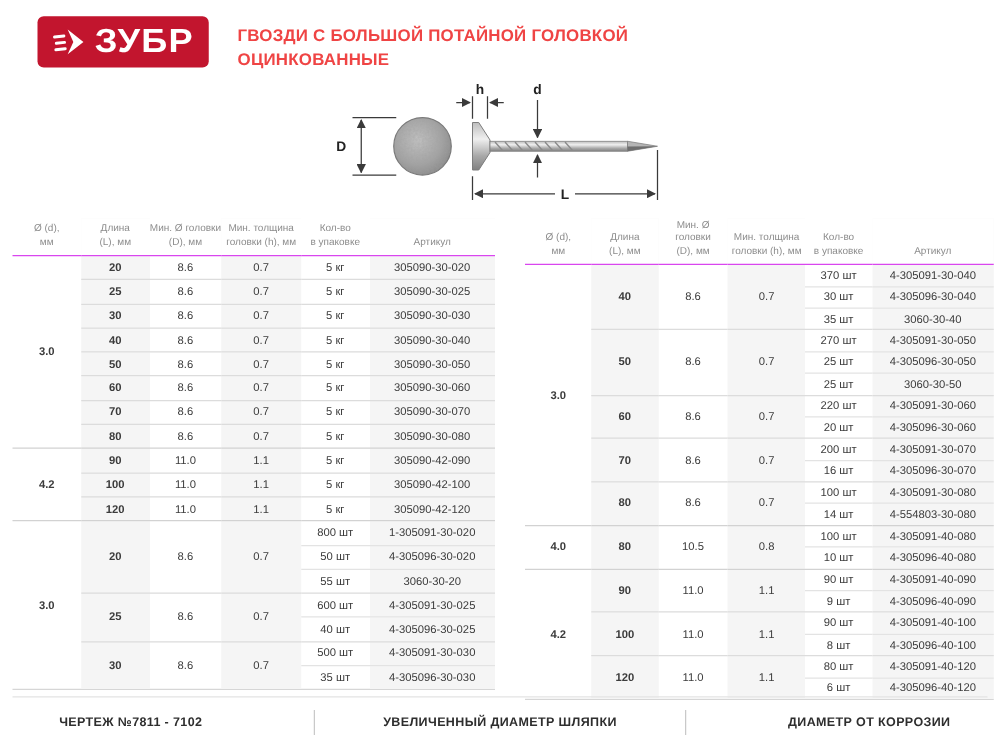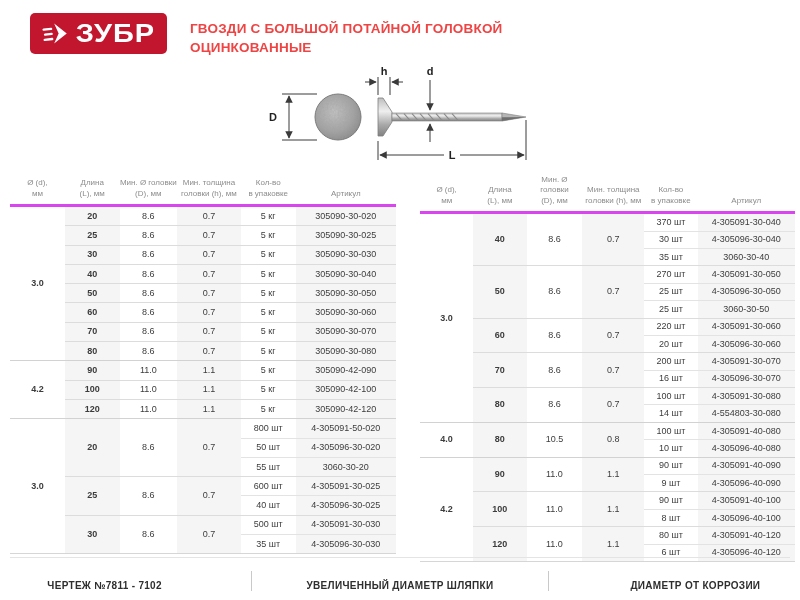--- a/index.html
+++ b/index.html
@@ -29,37 +29,37 @@
   .diagram{position:absolute;left:250px;top:65px;width:300px;height:110px;}
   
   .tblwrap{position:absolute;top:175px;border-bottom:1px solid #d6d6d6;}
   .tblwrap.left{left:10px;width:386px;}
   .tblwrap.right{left:420px;width:375px;}
   table.spec{border-collapse:collapse;table-layout:fixed;width:100%;}
   table.spec col.shade{background:#f5f5f5;}
   table.spec th{
     font-size:8px;font-weight:400;color:#8c8c8c;text-align:center;
     vertical-align:bottom;line-height:1.3;height:24px;padding:0 0 5px 0;
-    border-bottom:3px solid #d946ef;background:#fff;
+    border-bottom:1px solid #d946ef;background:#fff;
   }
   table.spec td{
     font-size:9px;color:#3c3c3c;text-align:center;vertical-align:middle;
     padding:0;line-height:1;
   }
   table.t0 td{height:18.3px;}
   table.t1 td{height:16.4px;}
   td.dia,td.len{font-weight:700;font-size:10px;color:#121212;}
   td.qty{text-align:right;padding-right:13px;font-size:8.5px;}
   td.art{text-align:right;padding-right:7px;}
   tr.gs > td{border-top:1px solid #d2d2d2;}
   tr.rs > td{border-top:1px solid #dcdcdc;}
   tr.ps > td{border-top:1px solid #e3e3e3;}
   
   .footer-rule{position:absolute;left:10px;right:10px;top:557px;border-top:1px solid #e4e4e4;}
-  .footer{position:absolute;left:0;top:565px;width:800px;height:26px;display:flex;align-items:flex-end;gap:42px;}
+  .footer{position:absolute;left:0;top:565px;width:800px;height:26px;display:flex;align-items:center;gap:42px;}
   .fitem{
     text-align:center;font-size:10px;font-weight:700;color:#2e2e2e;letter-spacing:.3px;
   }
   .fitem.a{width:265px;} .fitem.b{width:268px;} .fitem.c{width:265px;}
   .fdiv{width:1px;height:20px;background:#c9c9c9;flex:0 0 auto;}
 </style>
 </head>
 <body>
 
 <div class="logo">
@@ -254,21 +254,21 @@
           <td class="hh">1.1</td>
           <td class="qty">5 кг</td>
           <td class="art">305090-42-120</td>
         </tr>
         <tr class="gs">
           <td class="dia" rowspan="7">3.0</td>
           <td class="len" rowspan="3">20</td>
           <td class="hd" rowspan="3">8.6</td>
           <td class="hh" rowspan="3">0.7</td>
           <td class="qty">800 шт</td>
-          <td class="art">4-305091-50-020</td>
+          <td class="art">1-305091-30-020</td>
         </tr>
         <tr class="ps">
           <td class="qty">50 шт</td>
           <td class="art">4-305096-30-020</td>
         </tr>
         <tr class="ps">
           <td class="qty">55 шт</td>
           <td class="art">3060-30-20</td>
         </tr>
         <tr class="rs">

